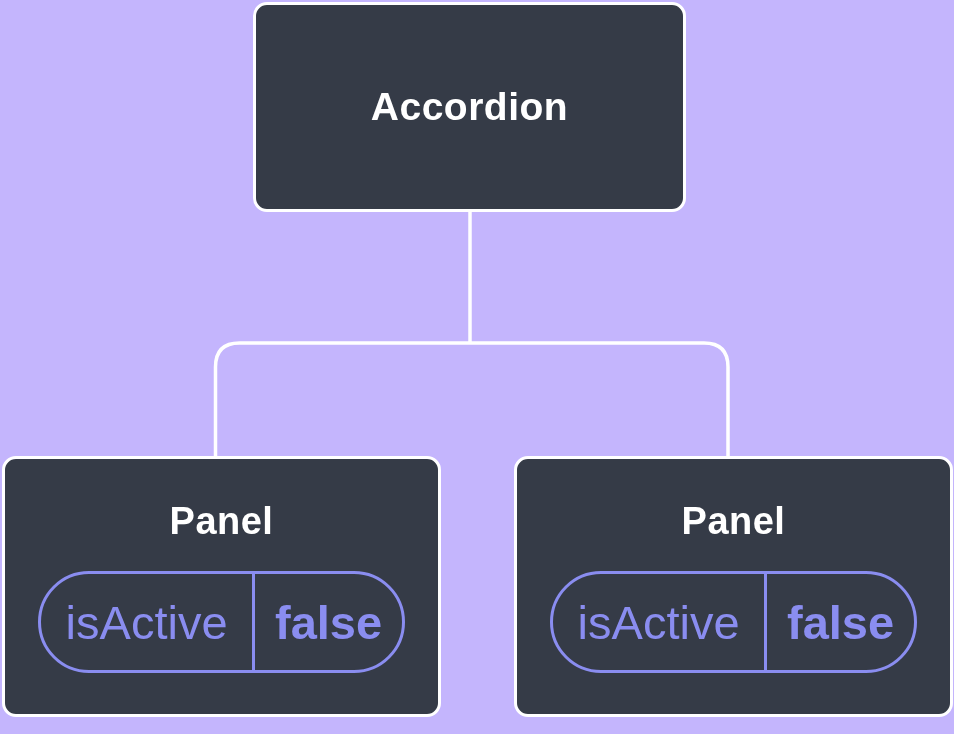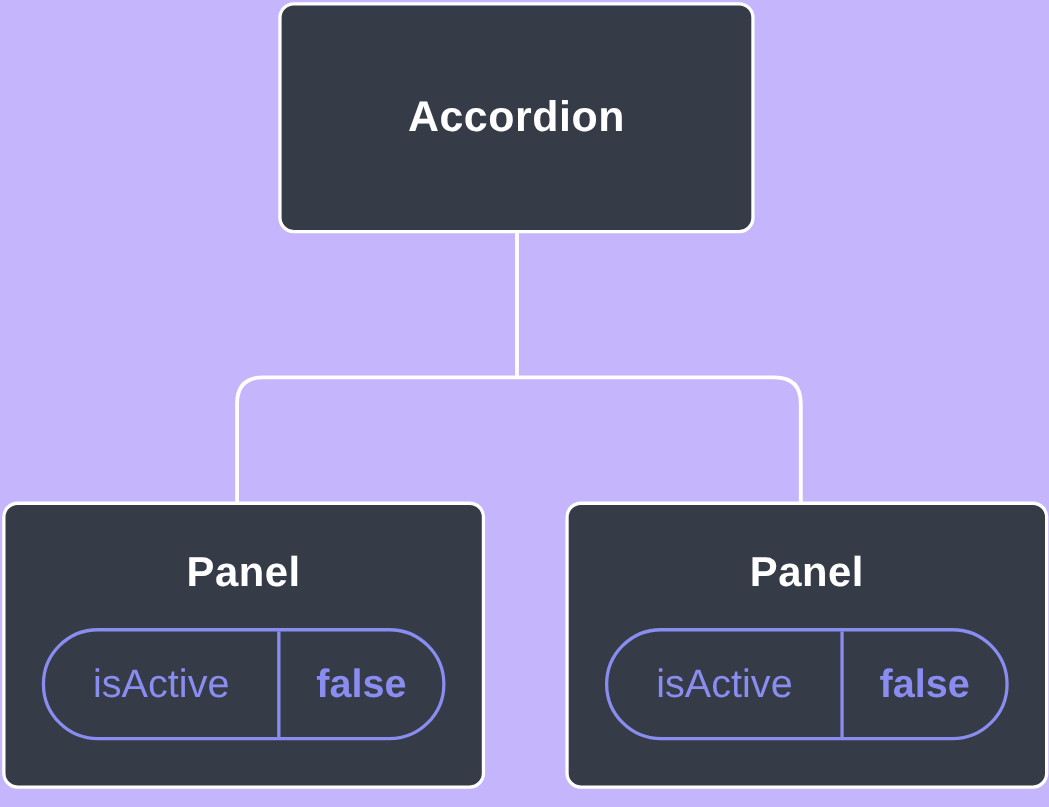--- a/index.html
+++ b/index.html
@@ -65,21 +65,21 @@
   .state-pill {
     box-sizing: border-box;
     margin: 22px auto 0;
     width: 367px;
     height: 102px;
     border: 3px solid #8a8df0;
     border-radius: 51px;
     display: flex;
     align-items: stretch;
     color: #8a8df0;
-    font-size: 36px;
+    font-size: 47px;
     font-weight: 400;
   }
   .state-key {
     flex: 0 0 58.5%;
     display: flex;
     align-items: center;
     justify-content: center;
     border-right: 3px solid #8a8df0;
   }
   .state-value {

